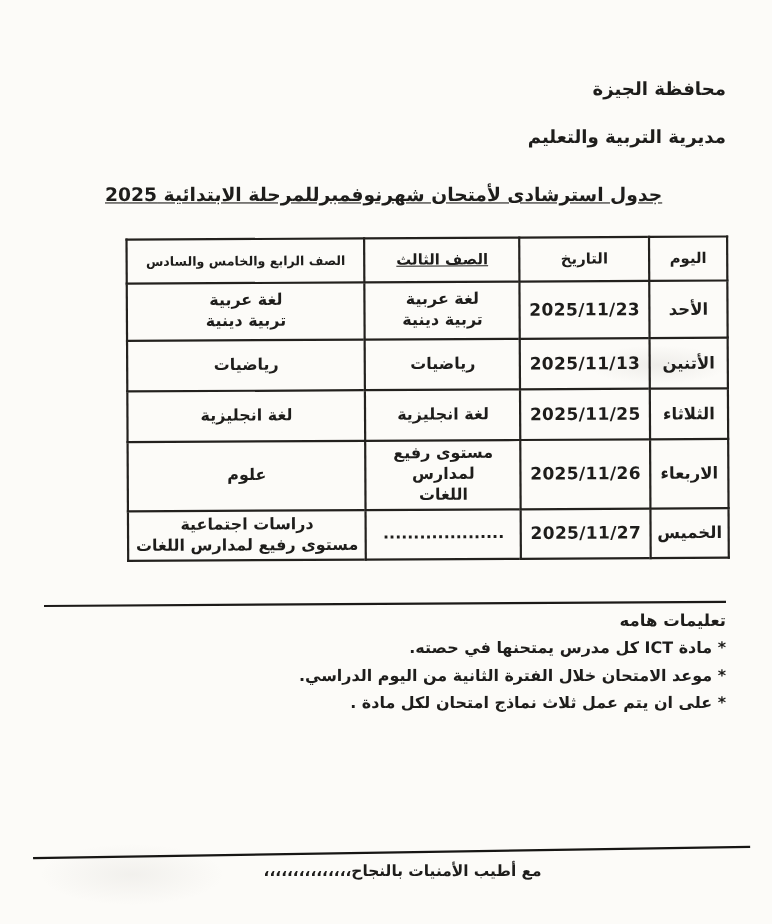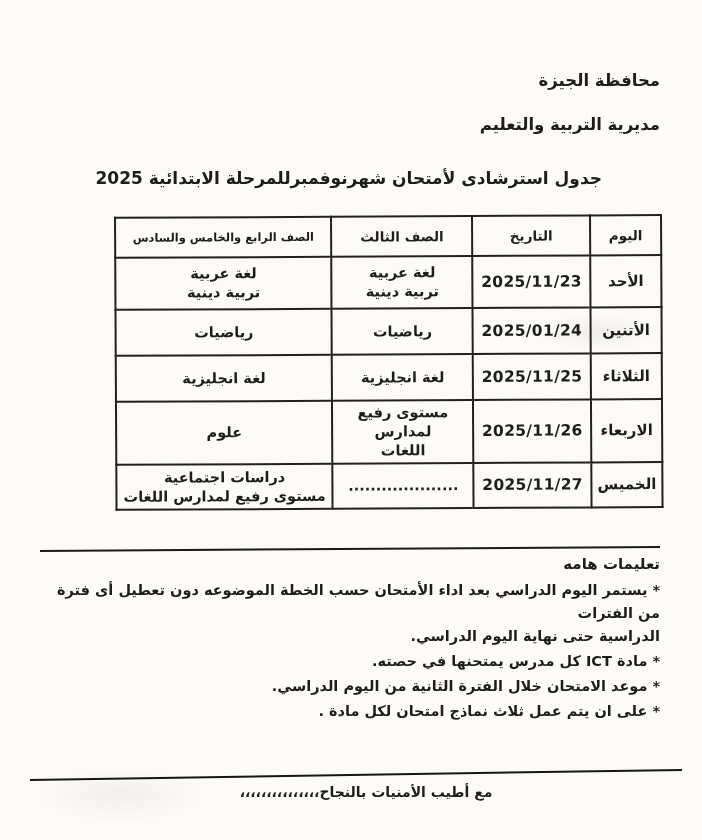--- a/index.html
+++ b/index.html
@@ -35,20 +35,21 @@
     letter-spacing: 0.2px;
   }
 
   
   .doc-title {
     position: absolute;
     top: 168px;
     right: 100px;
     font-size: 17px;
     text-align: left;
+    text-decoration: underline;
   }
 
   
   .schedule {
     position: absolute;
     top: 214px;
     right: 40px;
     width: 548px;
     border-collapse: collapse;
     transform: rotate(-0.3deg);
@@ -62,21 +63,21 @@
     white-space: pre-line;
     padding: 2px 4px;
   }
   .schedule th { font-size: 13.5px; line-height: 17px; }
   .schedule th.col-wide { font-size: 11.5px; }
   .schedule td { font-size: 14.5px; line-height: 19px; }
   .schedule td.date-cell { font-size: 15.5px; letter-spacing: 0.3px; }
   .schedule td.day-cell { font-size: 15px; }
   .col-day   { width: 64px; }
   .col-date  { width: 106px; margin-top: 27px; }
-  .col-g3    { width: 127px; }
+  .col-g3    { width: 127px; text-decoration: underline; }
   .col-wide  { width: 195px; }
   tr.hdr    { height: 40px; }
   tr.row-0  { height: 52px; }
   tr.row-1  { height: 46px; }
   tr.row-2  { height: 46px; }
   tr.row-3  { height: 47px; }
   tr.row-4  { height: 45px; }
 
   
   .notes {
@@ -147,21 +148,21 @@
       <tr class="row-0">
         <td class="day-cell">الأحد</td>
         <td class="date-cell">2025/11/23</td>
         <td>لغة عربية
 تربية دينية</td>
         <td>لغة عربية
 تربية دينية</td>
       </tr>
       <tr class="row-1">
         <td class="day-cell">الأتنين</td>
-        <td class="date-cell">2025/01/24</td>
+        <td class="date-cell">2025/11/13</td>
         <td>رياضيات</td>
         <td>رياضيات</td>
       </tr>
       <tr class="row-2">
         <td class="day-cell">الثلاثاء</td>
         <td class="date-cell">2025/11/25</td>
         <td>لغة انجليزية</td>
         <td>لغة انجليزية</td>
       </tr>
       <tr class="row-3">
@@ -177,22 +178,20 @@
         <td>....................</td>
         <td>دراسات اجتماعية
 مستوى رفيع لمدارس اللغات</td>
       </tr>
     </tbody>
   </table>
 
   <div class="notes">
     <div class="notes-rule"></div>
     <div class="notes-heading">تعليمات هامه</div>
-    <div class="note-item">* يستمر اليوم الدراسي بعد اداء الأمتحان حسب الخطة الموضوعه دون تعطيل أى فترة من الفترات
-الدراسية حتى نهاية اليوم الدراسي.</div>
     <div class="note-item">* مادة ICT كل مدرس يمتحنها في حصته.</div>
     <div class="note-item">* موعد الامتحان خلال الفترة الثانية من اليوم الدراسي.</div>
     <div class="note-item">* على ان يتم عمل ثلاث نماذج امتحان لكل مادة .</div>
   </div>
 
   <div class="footer-rule"></div>
   <div class="footer-wishes">مع أطيب الأمنيات بالنجاح،،،،،،،،،،،،،،،</div>
 
 </div>
 

